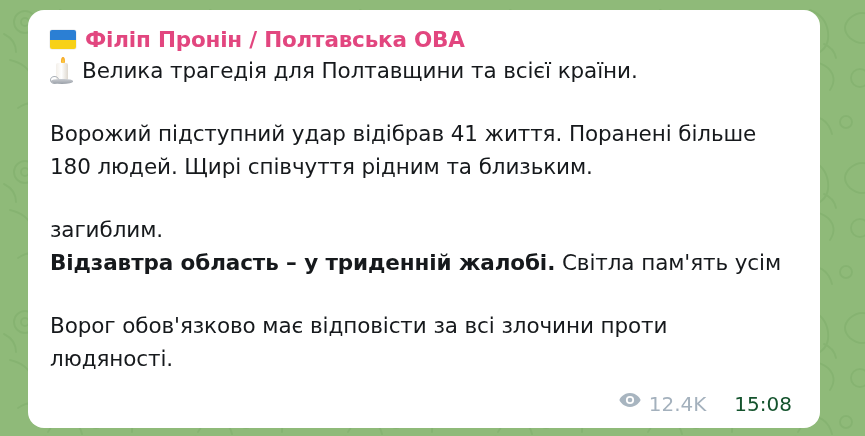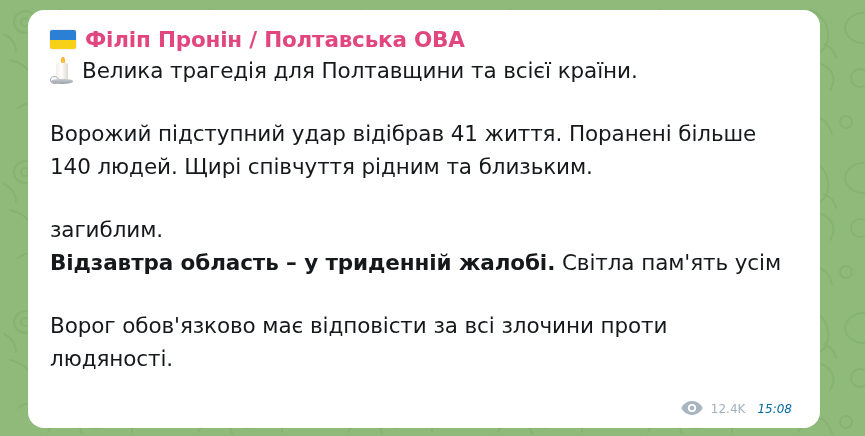--- a/index.html
+++ b/index.html
@@ -132,28 +132,28 @@
   }
   .para .line + .line { margin-top: 0; }
   b.strong { font-weight: bold; }
 
   
   #meta {
     position: absolute;
     right: 28px;
     bottom: 12px;
     display: flex;
-    align-items: flex-end;
+    align-items: flex-start;
     gap: 8px;
     color: #a4b1bd;
-    font-size: 12px;
+    font-size: 20px;
     letter-spacing: 0px;
   }
   #meta .views-count { color: #a4b1bd; }
-  #meta .time { color: #0369a1; margin-left: 4px; font-style: italic; }
+  #meta .time { color: #14532d; margin-left: 20px; }
   .eye-icon { display: block; }
 </style>
 </head>
 <body>
 
 <div id="wallpaper">
   <svg viewBox="0 0 865 436" xmlns="http://www.w3.org/2000/svg">
     <defs>
       <pattern id="doodles" x="0" y="0" width="150" height="150" patternUnits="userSpaceOnUse">
         <g fill="none" stroke="#7fae6b" stroke-width="2" stroke-linecap="round">
@@ -193,21 +193,21 @@
       <span class="candle-flame"></span>
       <span class="candle-body"></span>
       <span class="candle-handle"></span>
       <span class="candle-base"></span>
     </span>
     <span class="line"><span>Велика трагедія для Полтавщини та всієї країни.</span></span>
   </div>
 
   <div class="para">
     <div class="line">Ворожий підступний удар відібрав 41 життя. Поранені більше</div>
-    <div class="line">140 людей. Щирі співчуття рідним та близьким.</div>
+    <div class="line">180 людей. Щирі співчуття рідним та близьким.</div>
   </div>
 
   <div class="para">
     <div class="line">загиблим.</div>
     <div class="line"><b class="strong">Відзавтра область – у триденній жалобі.</b><span> Світла пам'ять усім</span></div>
   </div>
 
   <div class="para">
     <div class="line">Ворог обов'язково має відповісти за всі злочини проти</div>
     <div class="line">людяності.</div>

